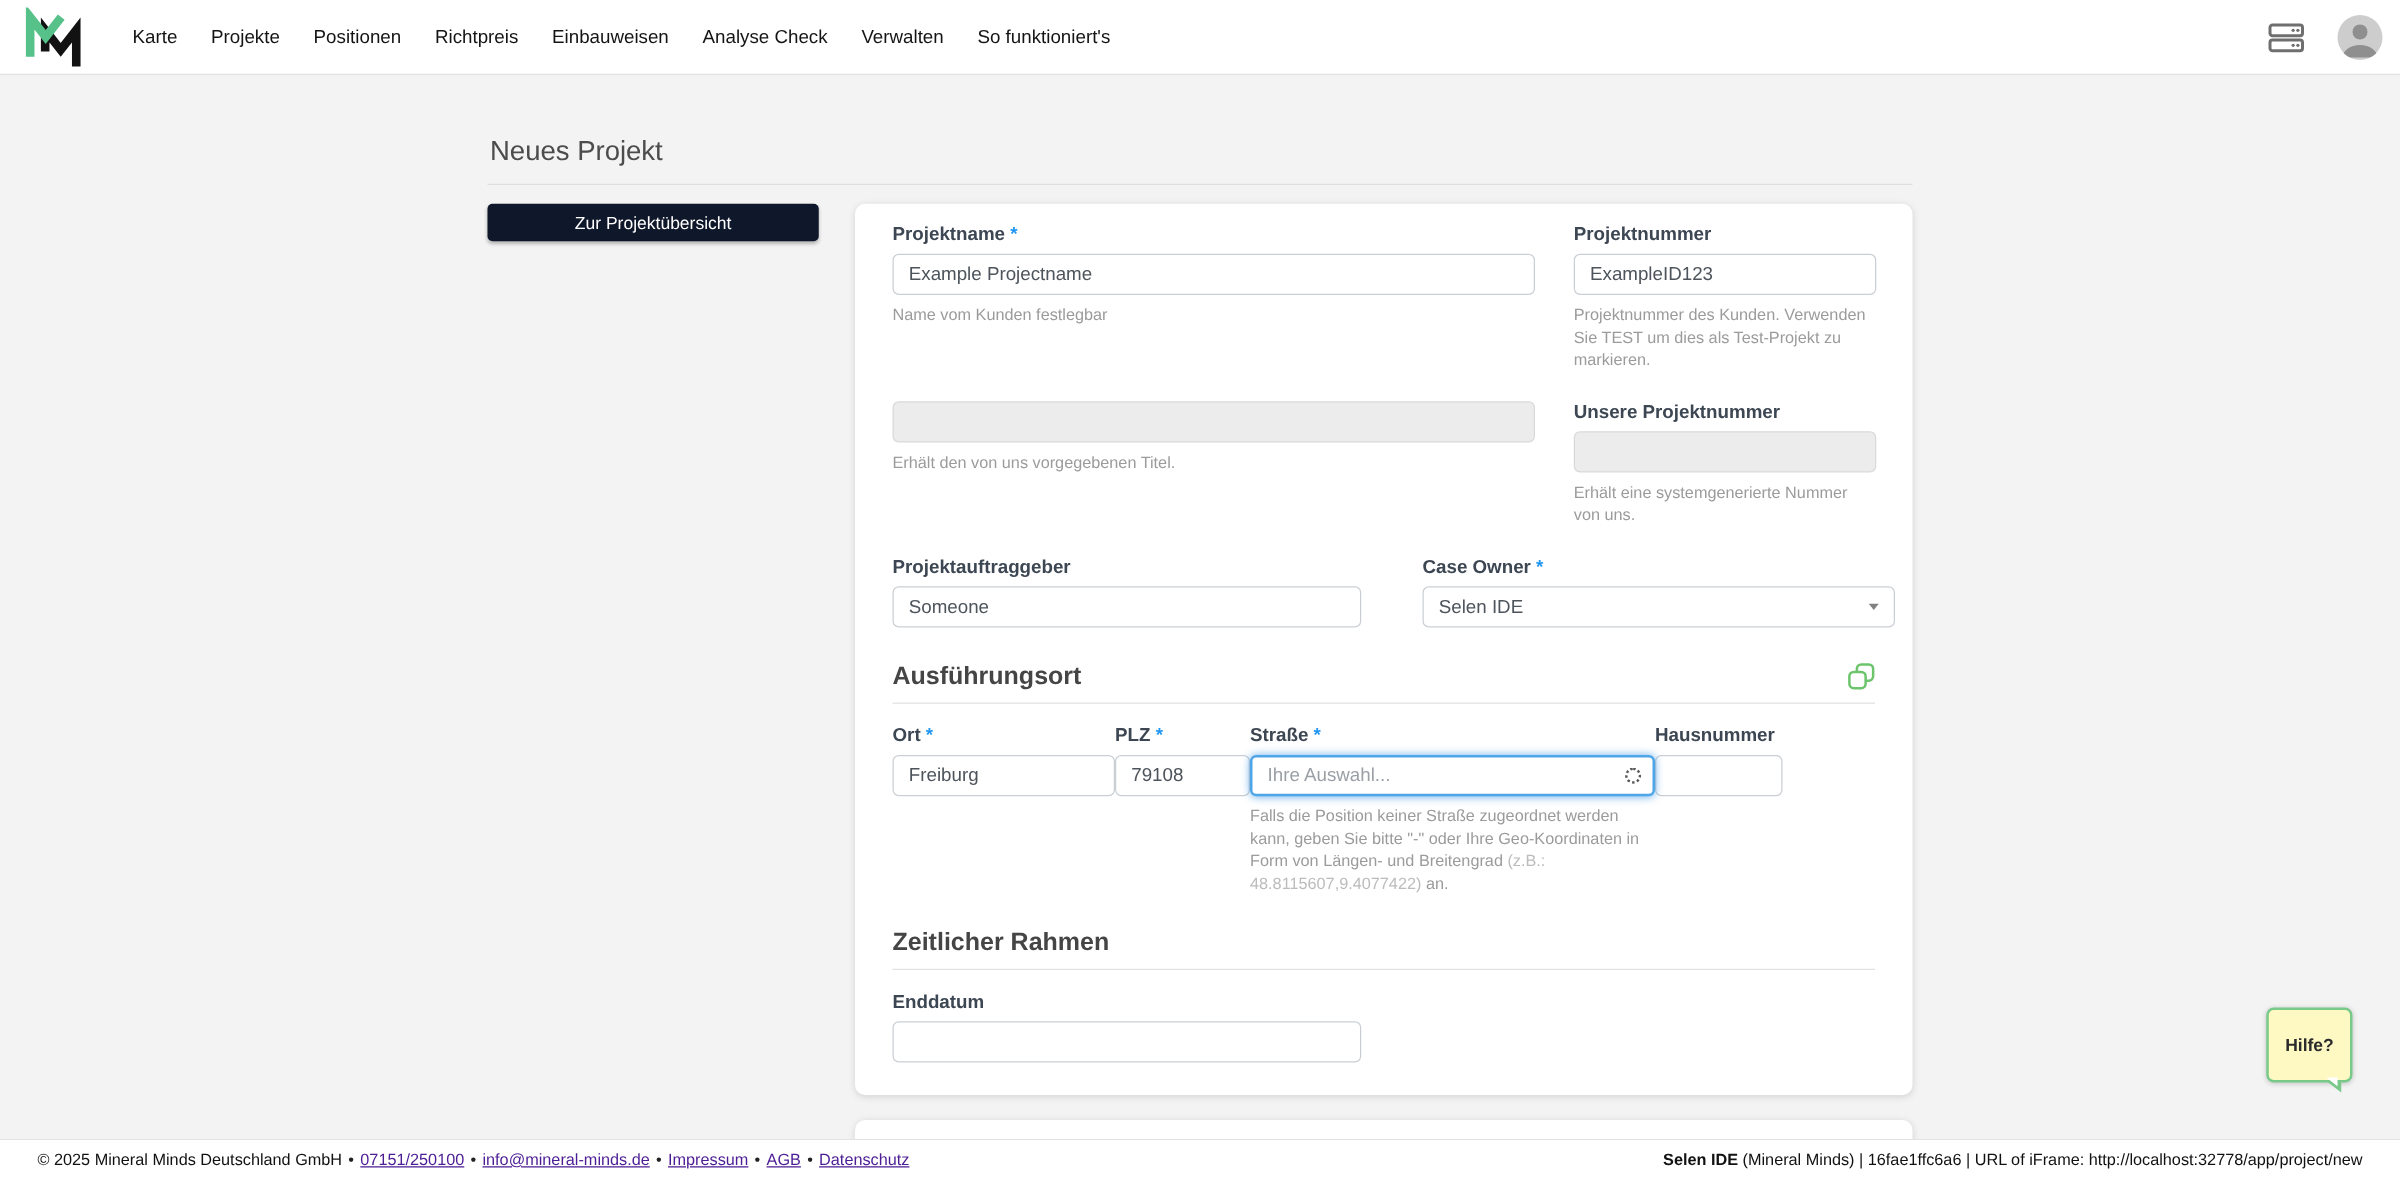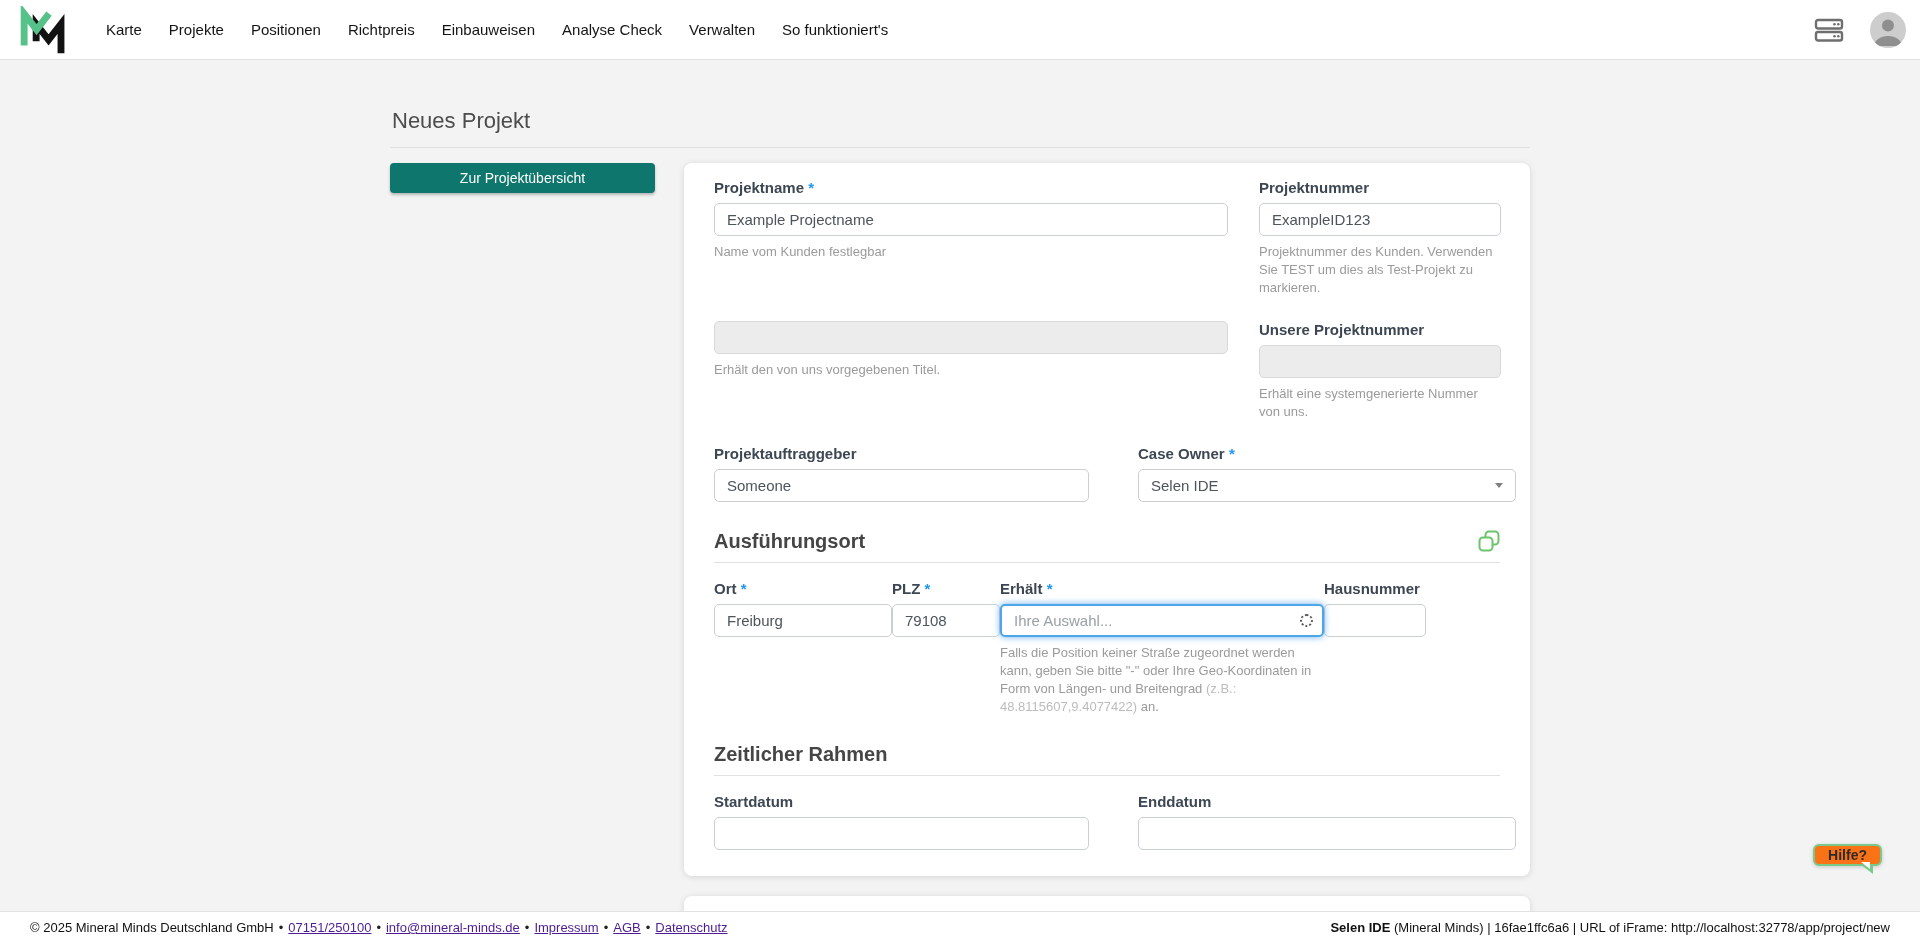--- a/index.html
+++ b/index.html
@@ -28,21 +28,21 @@
   }
 
   
   .main { padding-top:48px; }
   .container { width:1140px; margin:0 auto; }
   .page-title { font-size:22px; font-weight:500; color:#4c4c4c; margin:0 0 13px 2px; }
   .title-divider { border-bottom:1px solid #dedede; }
   .content-row { display:flex; margin-top:15px; align-items:flex-start; }
   .left-col { width:294px; flex:none; }
   .back-btn {
-    width:265px; height:30px; background:#0f766e; color:#fff; border:none; border-radius:4px;
+    width:265px; height:30px; background:#0f172a; color:#fff; border:none; border-radius:4px;
     font-family:inherit; font-size:14px; text-align:center; cursor:pointer;
     box-shadow:0 2px 3px rgba(0,0,0,.25);
   }
 
   .card {
     width:846px; background:#fff; border-radius:8px; padding:16px 30px 26px;
     box-shadow:0 1px 6px rgba(0,0,0,.13);
   }
   .card-stub {
     width:846px; height:60px; background:#fff; border-radius:8px; margin:20px 0 0 294px;
@@ -97,22 +97,22 @@
     border-top:1px solid #e2e2e2; display:flex; align-items:center; justify-content:space-between;
     padding:0 30px; font-size:13px; color:#111; z-index:20;
   }
   .footer a { color:#4c1d95; text-decoration:underline; cursor:pointer;margin-top:15px; }
   .sep { margin:0 5px; color:#222; }
   .f-bold { font-weight:700; }
 
   
   .help-btn {
     position:fixed; right:38px; bottom:77px; z-index:30;
-    background:#f97316; border:2px solid #79c98a; border-radius:6px;
-    padding:1px 13px; font-size:14px; font-weight:700; color:#2b2b2b; cursor:pointer;
+    background:#fef9c3; border:2px solid #79c98a; border-radius:6px;
+    padding:20px 13px; font-size:14px; font-weight:700; color:#2b2b2b; cursor:pointer;
     box-shadow:0 1px 4px rgba(0,0,0,.18);
     margin-left:32px;
   }
   .help-btn::after {
     content:""; position:absolute; right:7px; bottom:-10px;
     border-left:13px solid transparent; border-top:10px solid #79c98a;
   }
   .help-btn::before {
     content:""; position:absolute; right:10px; bottom:-5px; z-index:1;
     border-left:9px solid transparent; border-top:7px solid #fff;
@@ -221,43 +221,39 @@
         <div class="row-addr">
           <div class="field w-ort">
             <label><span>Ort</span> <span class="req">*</span></label>
             <input type="text" value="Freiburg" style="">
           </div>
           <div class="field w-plz">
             <label><span>PLZ</span> <span class="req">*</span></label>
             <input type="text" value="79108" style="">
           </div>
           <div class="field w-str">
-            <label><span>Erhält</span> <span class="req">*</span></label>
+            <label><span>Straße</span> <span class="req">*</span></label>
             <div class="input-wrap">
               <input type="text" class="input-focus" placeholder="Ihre Auswahl..." style="">
               <span class="spinner"></span>
             </div>
             <div class="helper"><span>Falls die Position keiner Straße zugeordnet werden kann, geben Sie bitte "-" oder Ihre Geo-Koordinaten in Form von Längen- und Breitengrad </span><span class="dim">(z.B.: 48.8115607,9.4077422)</span><span> an.</span></div>
           </div>
           <div class="field w-hnr">
             <label><span>Hausnummer</span></label>
             <input type="text" value="" style="">
           </div>
         </div>
 
         <div class="section-head">
           <h2>Zeitlicher Rahmen</h2>
         </div>
 
         <div class="row-half" style="margin-bottom:0;">
           <div class="field">
-            <label><span>Startdatum</span></label>
-            <input type="text" value="" style="">
-          </div>
-          <div class="field">
             <label><span>Enddatum</span></label>
             <input type="text" value="" style="">
           </div>
         </div>
 
       </div>
     </div>
 
     <div class="card-stub"></div>
   </div>

